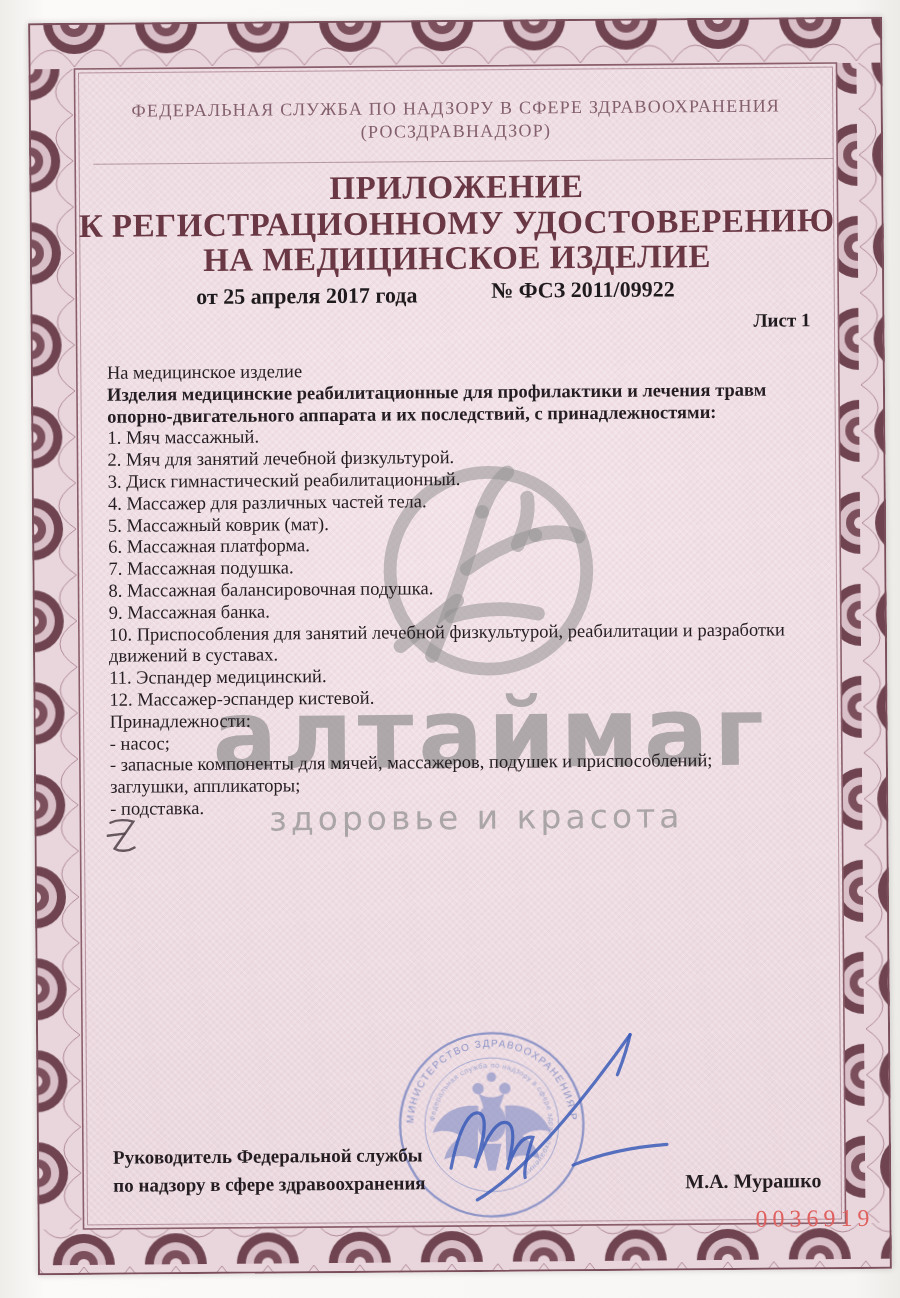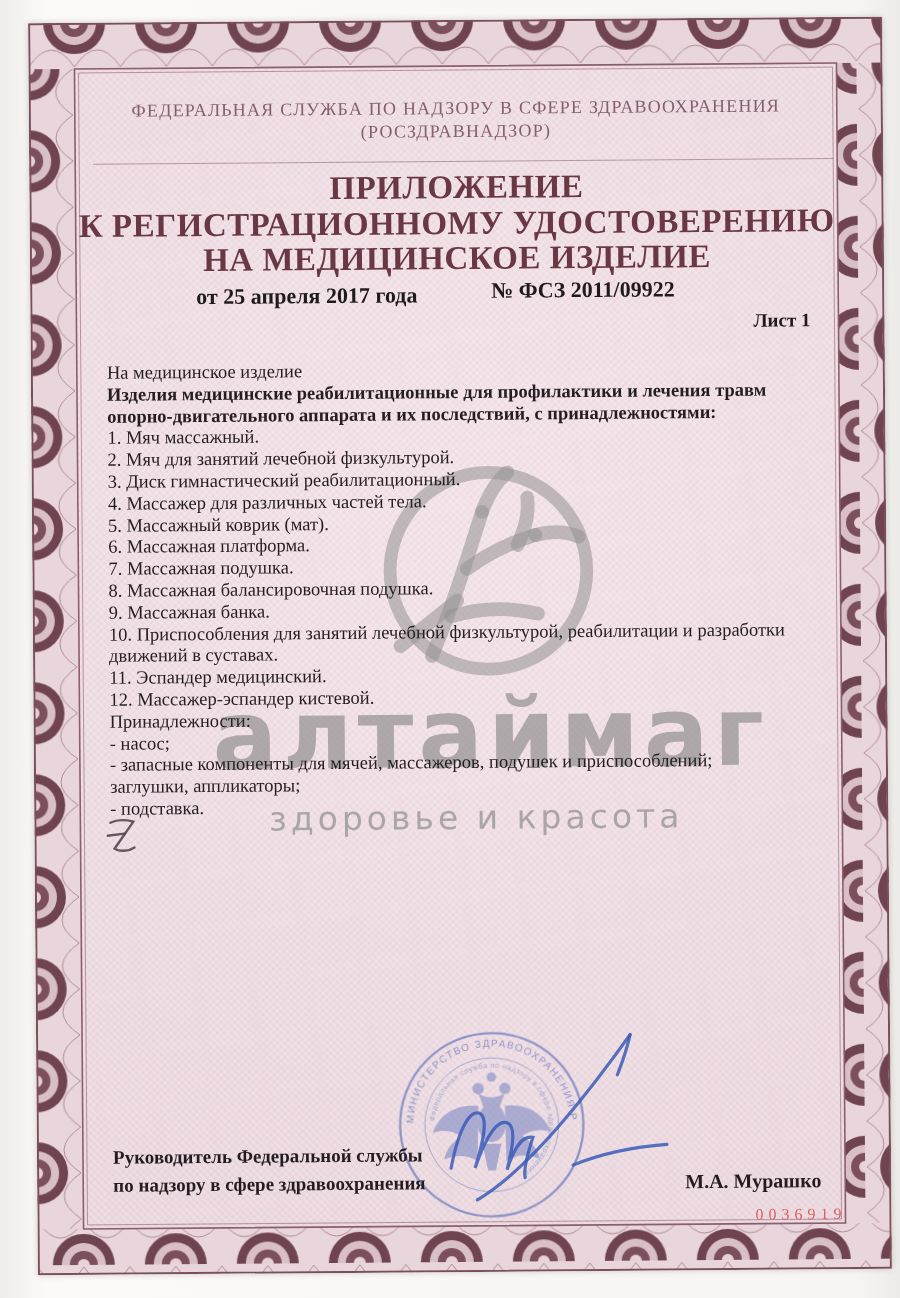--- a/index.html
+++ b/index.html
@@ -36,21 +36,21 @@
   .bodytext .b{font-weight:bold;}
 
   .wm{color:#9a9a9a;z-index:1;}
   .wm-brand{font-family:"DejaVu Sans","Liberation Sans",sans-serif;font-weight:bold;font-size:96px;letter-spacing:5px;color:rgba(148,146,147,0.72);text-align:center;line-height:96px;}
   .wm-tag{font-family:"DejaVu Sans","Liberation Sans",sans-serif;font-size:33px;letter-spacing:4px;color:rgba(152,150,151,0.8);text-align:center;}
 
   .stamp{z-index:4;filter:blur(0.3px);}
   .sig{z-index:5;}
   .foot{font-weight:bold;font-size:19px;color:#231c20;white-space:nowrap;z-index:6;}
   .signer{font-weight:bold;font-size:20px;color:#231c20;white-space:nowrap;z-index:6;}
-  .serial{font-size:16px;letter-spacing:5px;color:#df605e;z-index:6;font-family:"Liberation Serif",serif;}
+  .serial{font-size:24px;letter-spacing:5px;color:#df605e;z-index:6;font-family:"Liberation Serif",serif;}
 </style>
 </head>
 <body>
 
 <div class="scan">
   <div class="certificate">
 
     <svg class="border-svg" width="854" height="1252" viewBox="0 0 854 1252">
       <defs>
         <pattern id="pTop" width="92" height="46" patternUnits="userSpaceOnUse">

